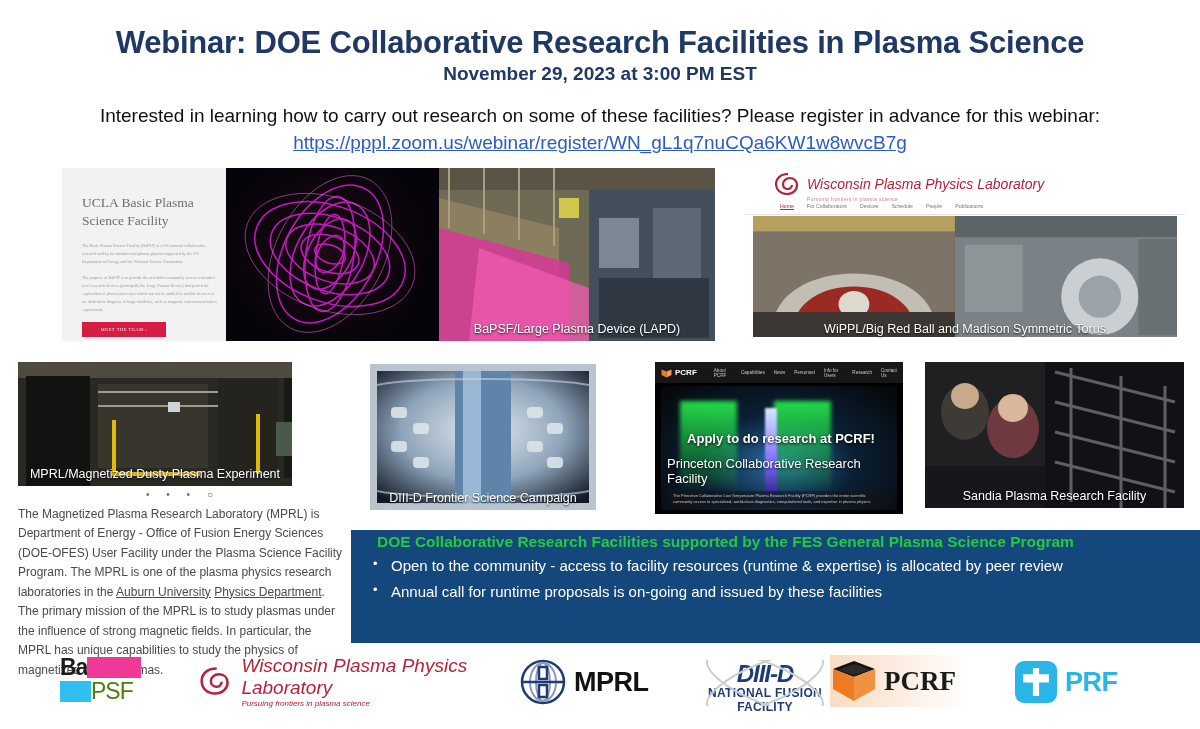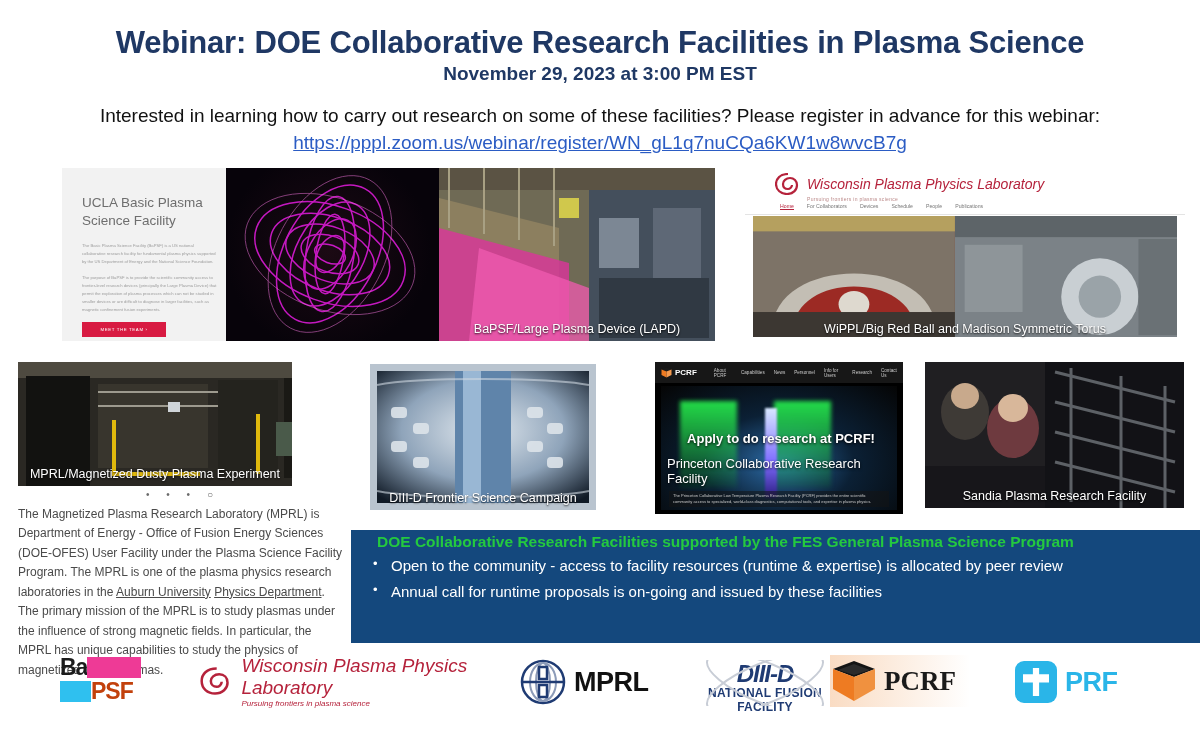--- a/index.html
+++ b/index.html
@@ -39,21 +39,21 @@
     position: absolute; left: 0; right: 0; bottom: 0;
     color: #ffffff; font-size: 12.5px; text-align: center;
     padding: 3px 4px 5px 4px;
     text-shadow: 0 1px 2px rgba(0,0,0,.85);
     white-space: nowrap; overflow: hidden;
   }
 
   
   #ucla {
     left: 62px; top: 168px; width: 175px; height: 173px;
-    background: #f2f2f2; overflow: hidden;
+    background: #f2f2f2; overflow: hidden; font-family: Liberation Serif, serif;
   }
   #ucla .u-title {
     margin: 26px 0 0 20px; color: #6e6e6e;
     font-size: 13.5px; line-height: 1.35; width: 130px;
   }
   #ucla .u-body {
     margin: 12px 0 0 20px; width: 136px;
     color: #9c9c9c; font-size: 4.2px; line-height: 1.9;
   }
   #ucla .u-body p { margin: 0 0 8px 0; }
@@ -175,21 +175,21 @@
   
   #logos {
     position: absolute; left: 0; top: 648px; width: 1200px; height: 68px;
     display: flex; align-items: center;
   }
 
   
   #logo-bapsf { position: absolute; left: 60px; top: 655px; width: 115px; height: 50px; }
   #logo-bapsf .r1, #logo-bapsf .r2 { display: flex; align-items: center; height: 24px; }
   #logo-bapsf .ba { font-size: 23px; font-weight: bold; color: #1b1b1b; letter-spacing: -1px; }
-  #logo-bapsf .psf { font-size: 23px; font-weight: bold; color: #c2410c; letter-spacing: -1px; }
+  #logo-bapsf .psf { font-size: 23px; font-weight: normal; color: #4d7c0f; letter-spacing: -1px; }
   #logo-bapsf .mag { width: 54px; height: 21px; background: #ee3a96; }
   #logo-bapsf .cy  { width: 31px; height: 21px; background: #2fc0ef; }
 
   
   #logo-wppl { position: absolute; left: 200px; top: 660px; width: 310px; height: 42px;
     display: flex; align-items: center; gap: 8px; }
   #logo-wppl .wtxt { color: #b5223b; font-size: 19px; font-style: italic; }
   #logo-wppl .wsub { color: #b5223b; font-size: 8px; font-style: italic; }
 
   

